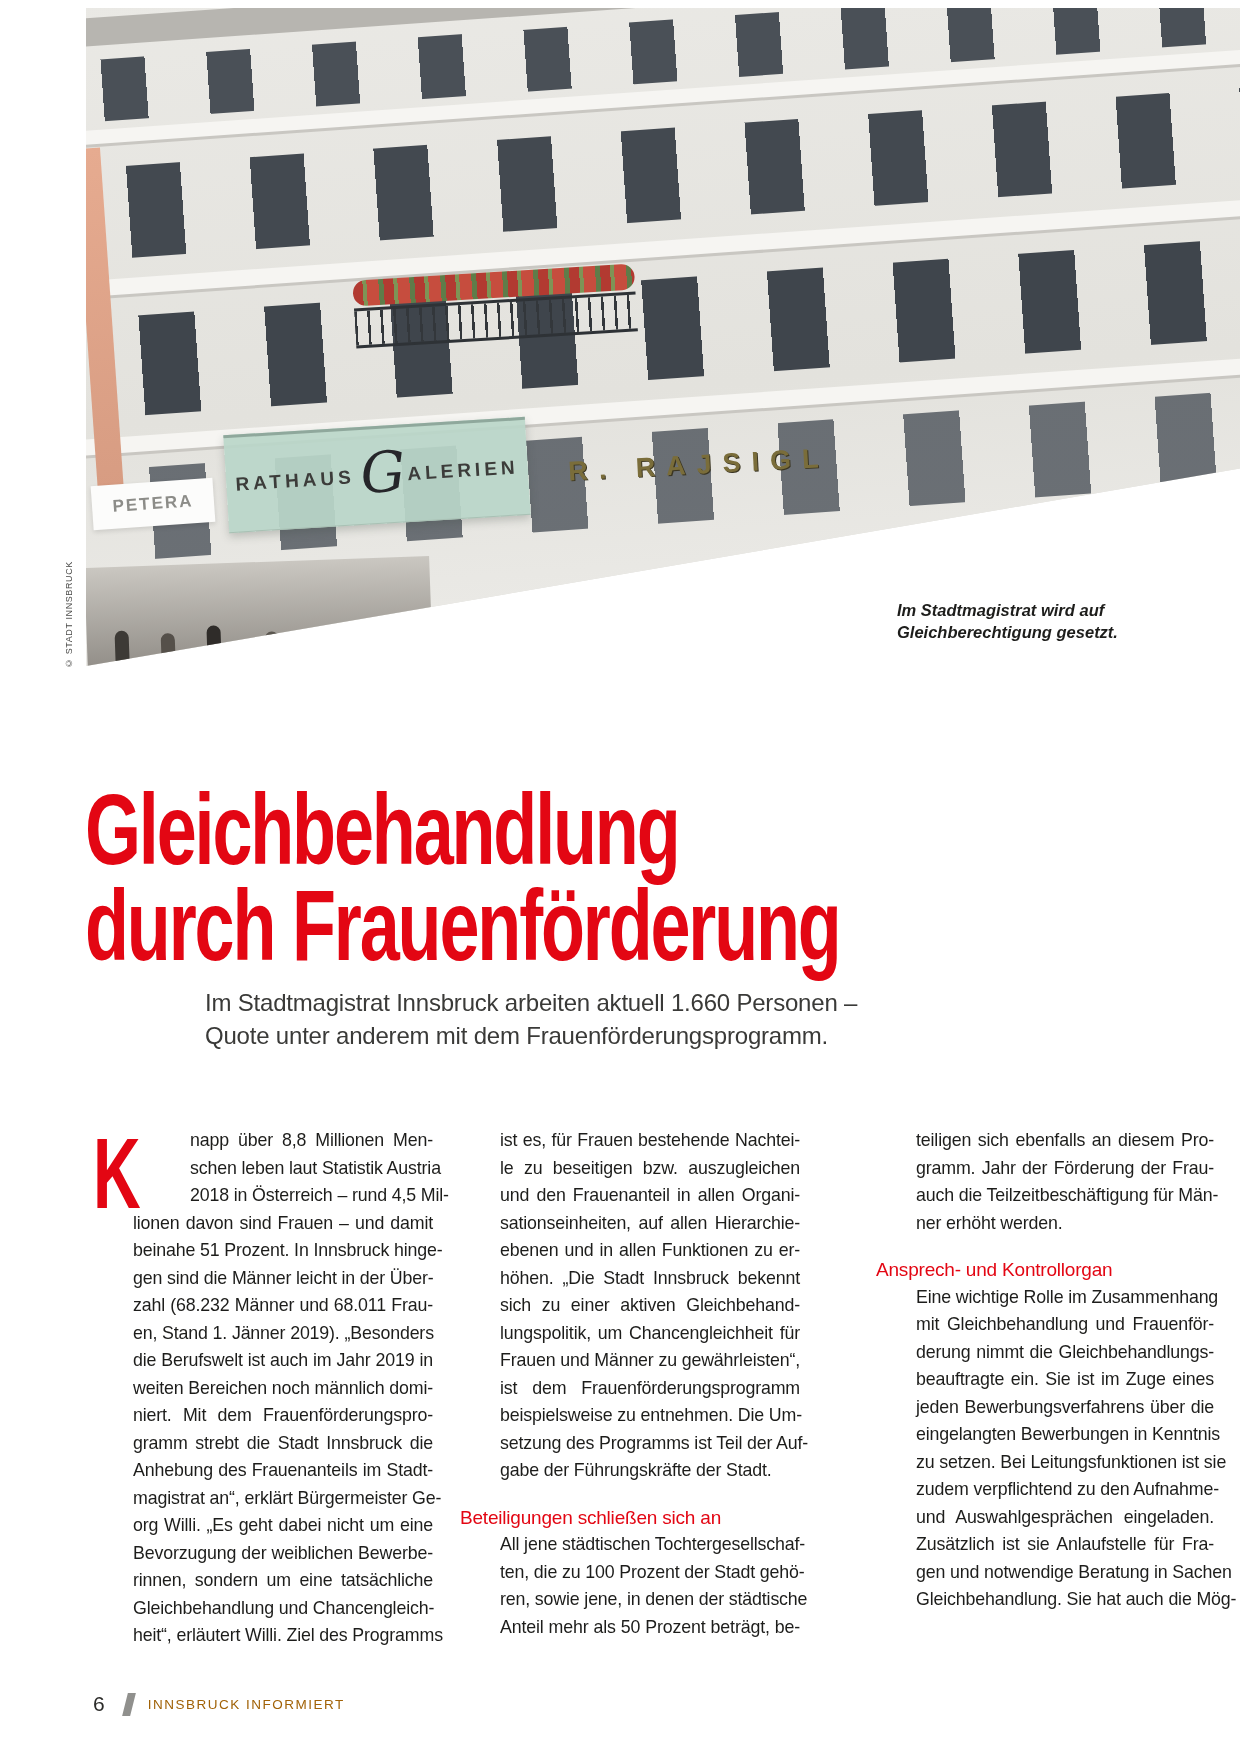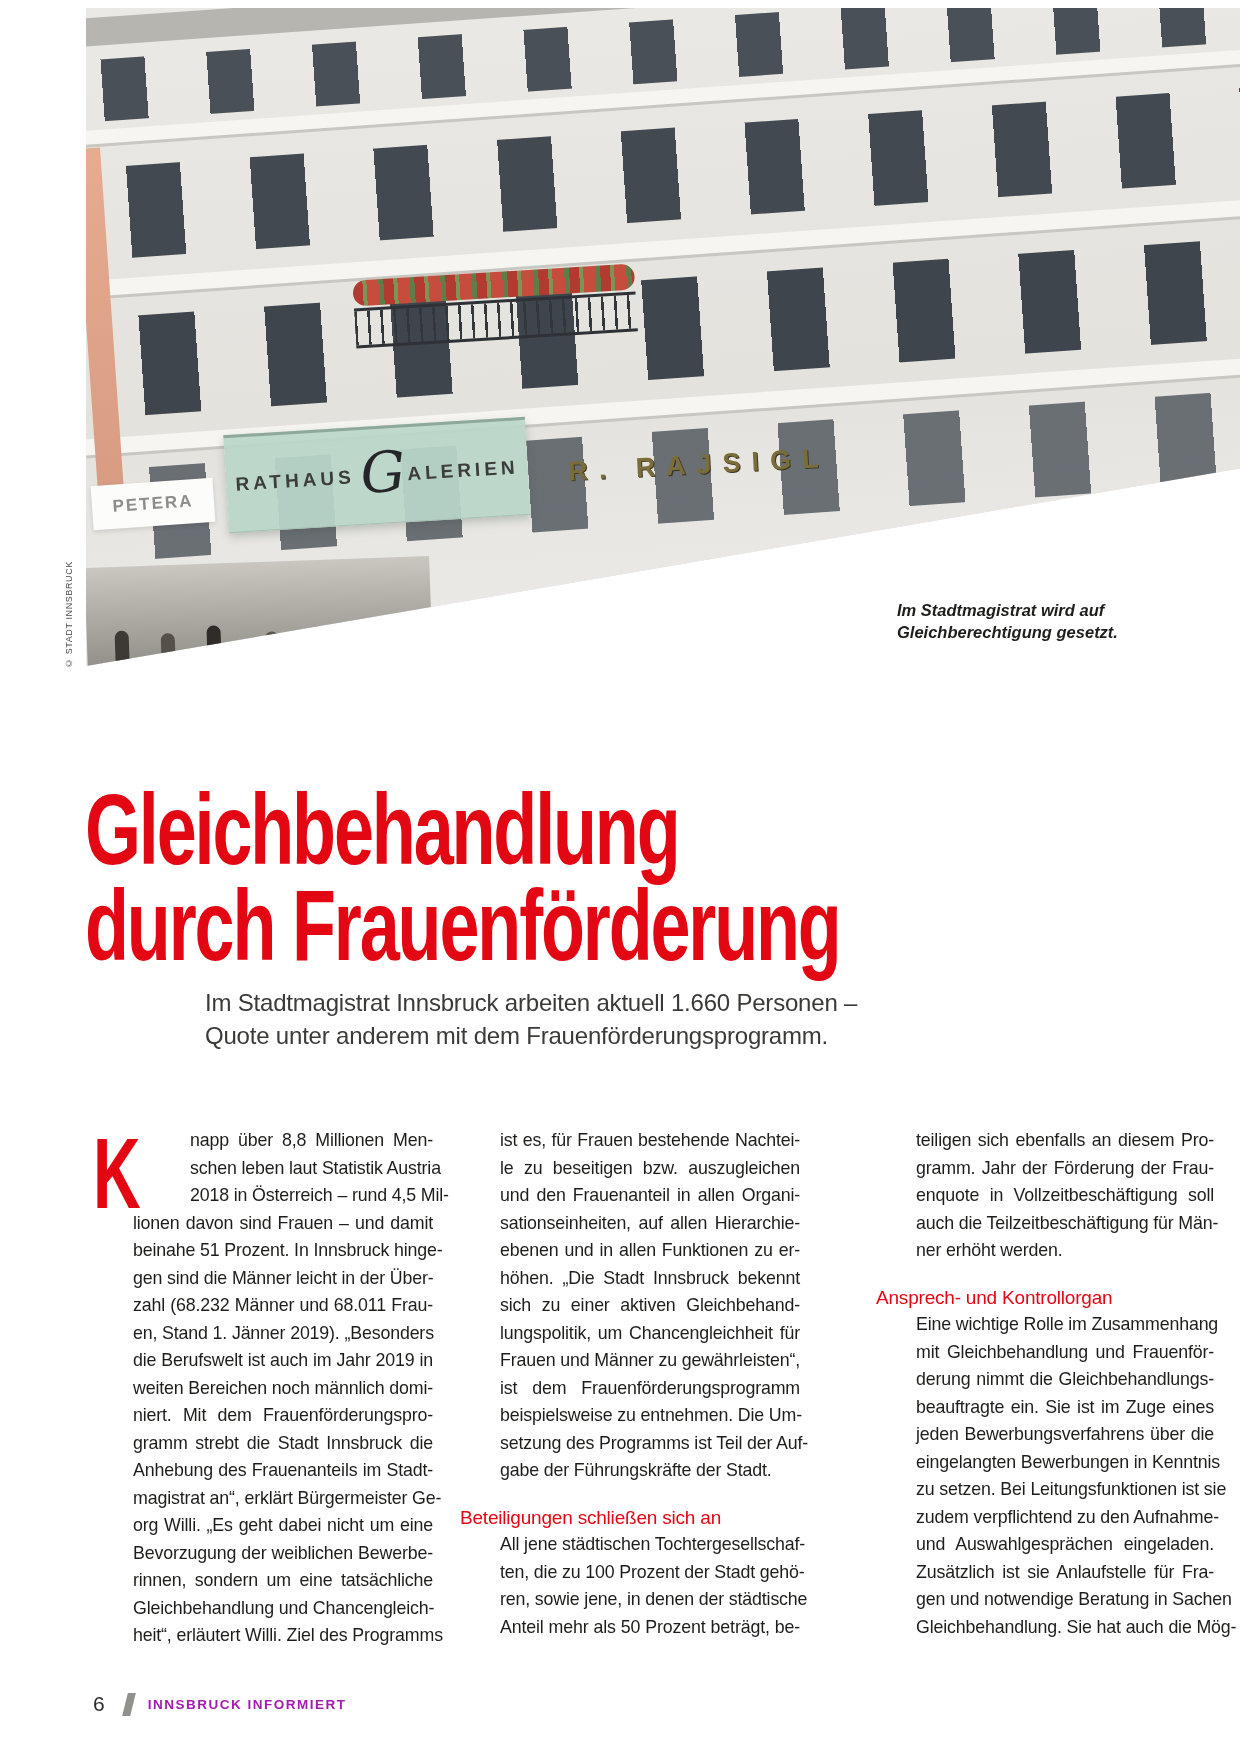--- a/index.html
+++ b/index.html
@@ -88,21 +88,21 @@
   .bline.tl-left{text-align-last:left;}
   .bline.indent{padding-left:57px;}
   .dropcap{position:absolute;left:0;top:-4px;font-size:100px;line-height:100px;font-weight:700;color:var(--red);
     transform:scaleX(.66);transform-origin:0 0;}
   .subhead{color:var(--red);font-weight:400;font-size:19px;line-height:27.5px;margin-top:19px;letter-spacing:-.2px;}
 
   
   .footer{position:absolute;left:93px;top:1692px;display:flex;align-items:center;}
   .pagenum{font-size:21px;color:#2b2b29;}
   .slash-icon{width:8px;height:23px;background:#90908d;transform:skewX(-14deg);margin:0 15px 0 20px;}
-  .mag{font-size:13.5px;font-weight:700;letter-spacing:1.5px;color:#a21caf;}
+  .mag{font-size:13.5px;font-weight:400;letter-spacing:1.5px;color:#a16207;}
 </style>
 </head>
 <body>
 
 <div class="page">
 
   <div class="photo">
     <div class="facade">
       <div class="roofline"></div>
       <div class="winrow r1"></div>
@@ -194,21 +194,20 @@
         <div class="bline">ten, die zu 100 Prozent der Stadt gehö-</div>
         <div class="bline">ren, sowie jene, in denen der städtische</div>
         <div class="bline">Anteil mehr als 50 Prozent beträgt, be-</div>
       </div>
   </div>
 
   <div class="col col3">
     <div>
         <div class="bline">teiligen sich ebenfalls an diesem Pro-</div>
         <div class="bline">gramm. Jahr der Förderung der Frau-</div>
-        <div class="bline">enquote in Vollzeitbeschäftigung soll</div>
         <div class="bline">auch die Teilzeitbeschäftigung für Män-</div>
         <div class="bline tl-left">ner erhöht werden.</div>
       </div>
     <div class="subhead">Ansprech- und Kontrollorgan</div>
     <div>
         <div class="bline">Eine wichtige Rolle im Zusammenhang</div>
         <div class="bline">mit Gleichbehandlung und Frauenför-</div>
         <div class="bline">derung nimmt die Gleichbehandlungs-</div>
         <div class="bline">beauftragte ein. Sie ist im Zuge eines</div>
         <div class="bline">jeden Bewerbungsverfahrens über die</div>

